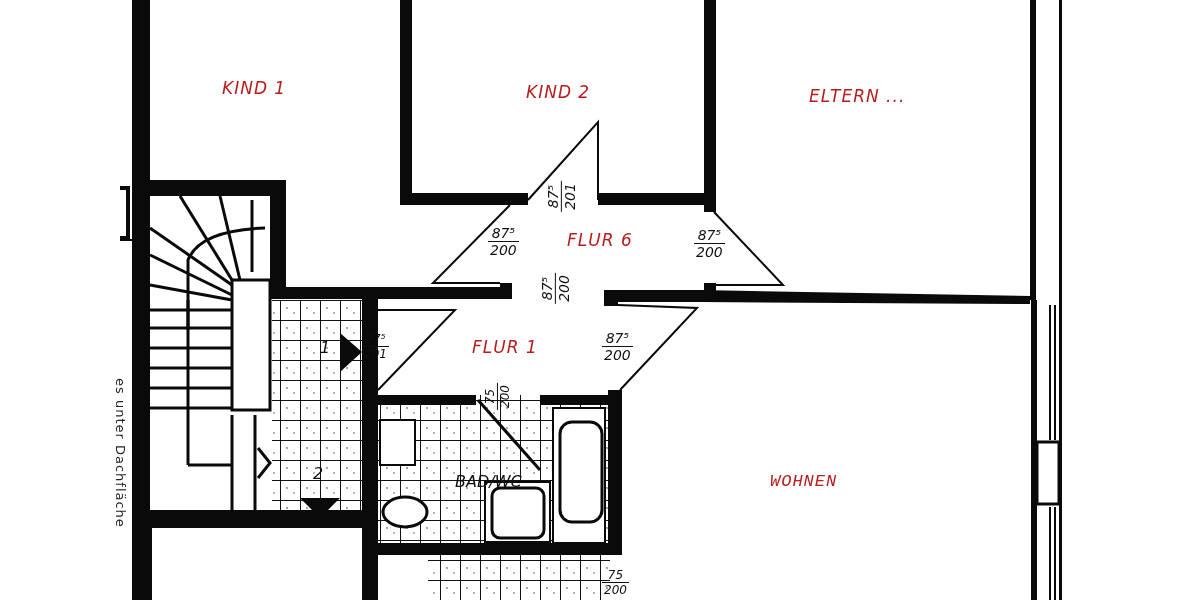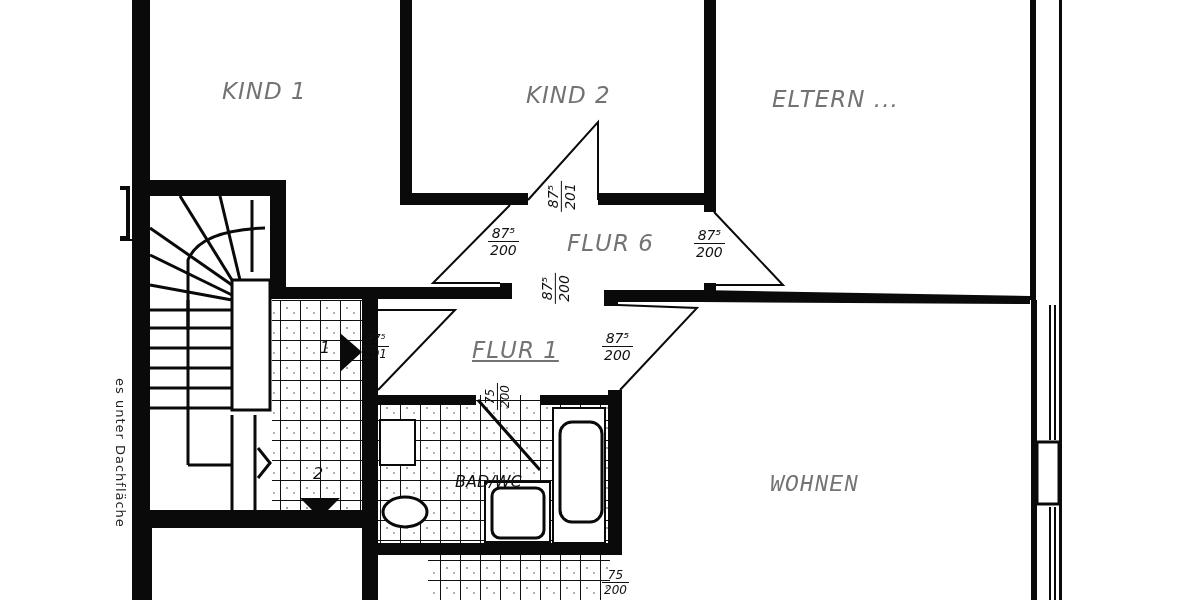--- a/index.html
+++ b/index.html
@@ -1,18 +1,18 @@
 <!DOCTYPE html>
 <html><head>
 <meta charset="utf-8">
 <style>
   html, body { margin: 0; padding: 0; background: #ffffff; }
   body { width: 1200px; height: 600px; overflow: hidden; position: relative; font-family: "DejaVu Sans", sans-serif; }
   #plan { position: absolute; left: 0; top: 0; width: 1200px; height: 600px; }
-  .lbl { position: absolute; font-family: "DejaVu Sans", sans-serif; font-size: 23px; color: #737373; letter-spacing: 1px; white-space: nowrap; font-style: italic; }
+  .lbl { position: absolute; font-family: "DejaVu Sans", sans-serif; font-size: 17px; color: #b91c1c; letter-spacing: 1px; white-space: nowrap; font-style: italic; }
   .dim { position: absolute; font-family: "DejaVu Sans", sans-serif; font-size: 14px; color: #111; line-height: 16px; text-align: center; font-style: italic; }
   .dim .num { display: block; border-bottom: 1.5px solid #111; padding: 0 2px; }
   .dim .den { display: block; padding: 0 2px; }
   .dim.rot { transform: rotate(-90deg); transform-origin: center center; }
   .side { position: absolute; font-family: "DejaVu Sans", sans-serif; font-size: 13px; color: #222; transform: rotate(90deg); transform-origin: left top; white-space: nowrap; letter-spacing: 1px; }
   .small { position: absolute; font-family: "DejaVu Sans", sans-serif; font-size: 16px; color: #111; white-space: nowrap; font-style: italic; }
 </style>
 </head>
 <body>
 
@@ -116,23 +116,23 @@
     <path d="M714 212 L783 285 L712 285"></path>
 
     <path d="M378 310 L455 310 L378 390"></path>
 
     <path d="M618 305 L697 308 L620 390"></path>
   </g>
 </svg>
 
 <div class="lbl" style="left:222px; top:78px;">KIND 1</div>
 <div class="lbl" style="left:526px; top:82px;">KIND 2</div>
-<div class="lbl" style="left:772px; top:86px;">ELTERN ...</div>
+<div class="lbl" style="left:809px; top:86px;">ELTERN ...</div>
 <div class="lbl" style="left:567px; top:230px;">FLUR 6</div>
-<div class="lbl" style="left:472px; top:337px;text-decoration:underline;">FLUR 1</div>
+<div class="lbl" style="left:472px; top:337px;">FLUR 1</div>
 <div class="small" style="left:455px; top:472px;">BAD/WC</div>
 <div class="lbl" style="left:770px; top:472px;font-family:Liberation Mono, monospace;">WOHNEN</div>
 
 <div class="dim" style="left:488px; top:225px;">
   <span class="num">87⁵</span>
   <span class="den">200</span>
 </div>
 <div class="dim rot" style="left:546px; top:180px;">
   <span class="num">87⁵</span>
   <span class="den">201</span>

